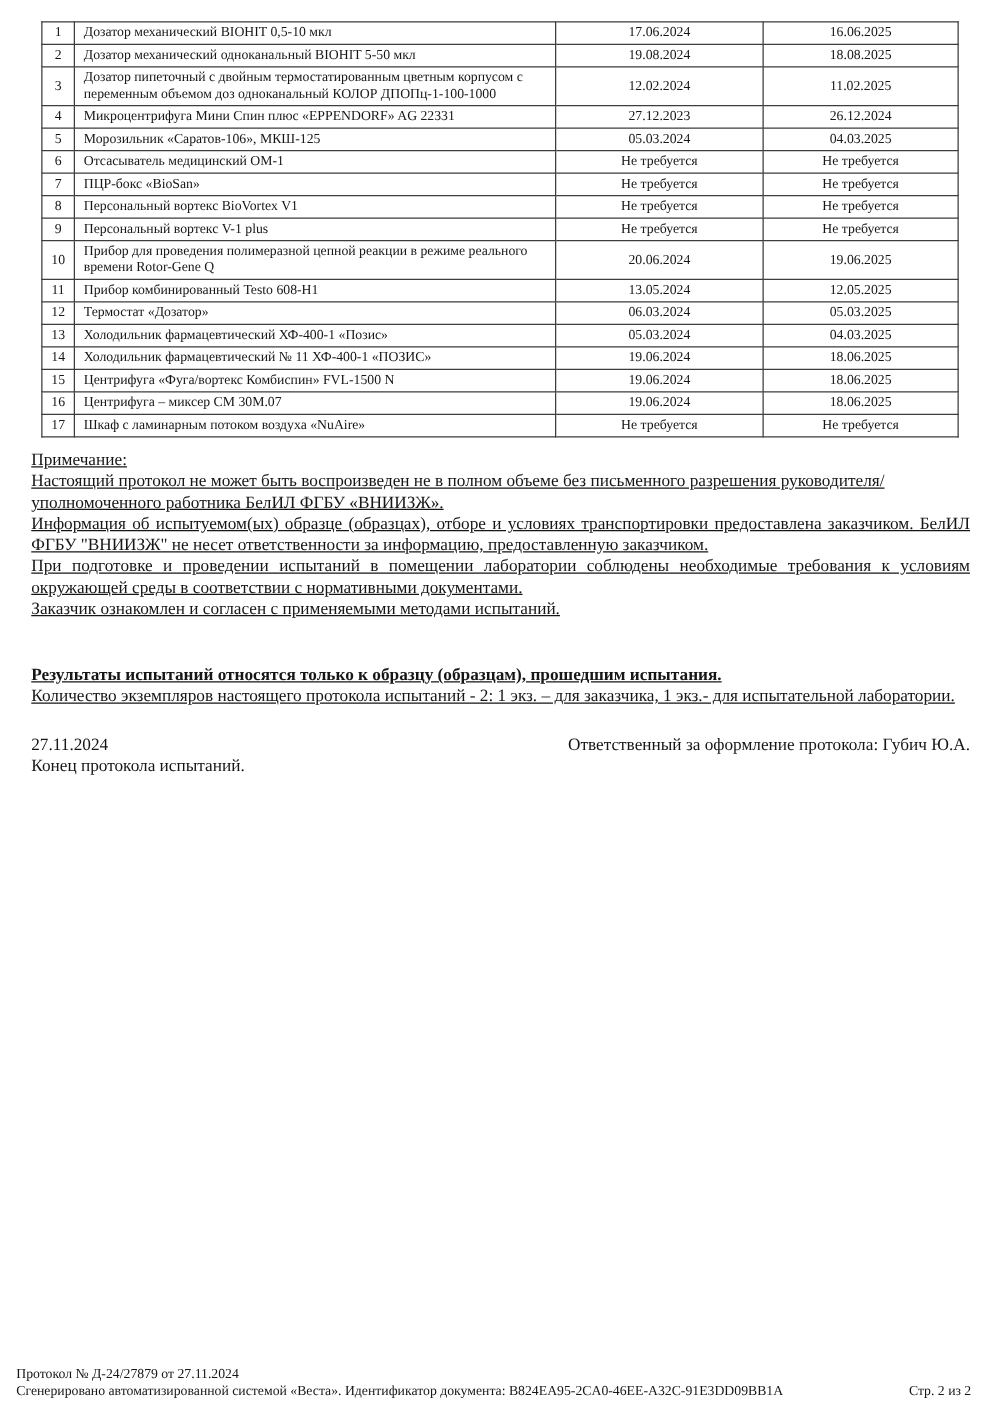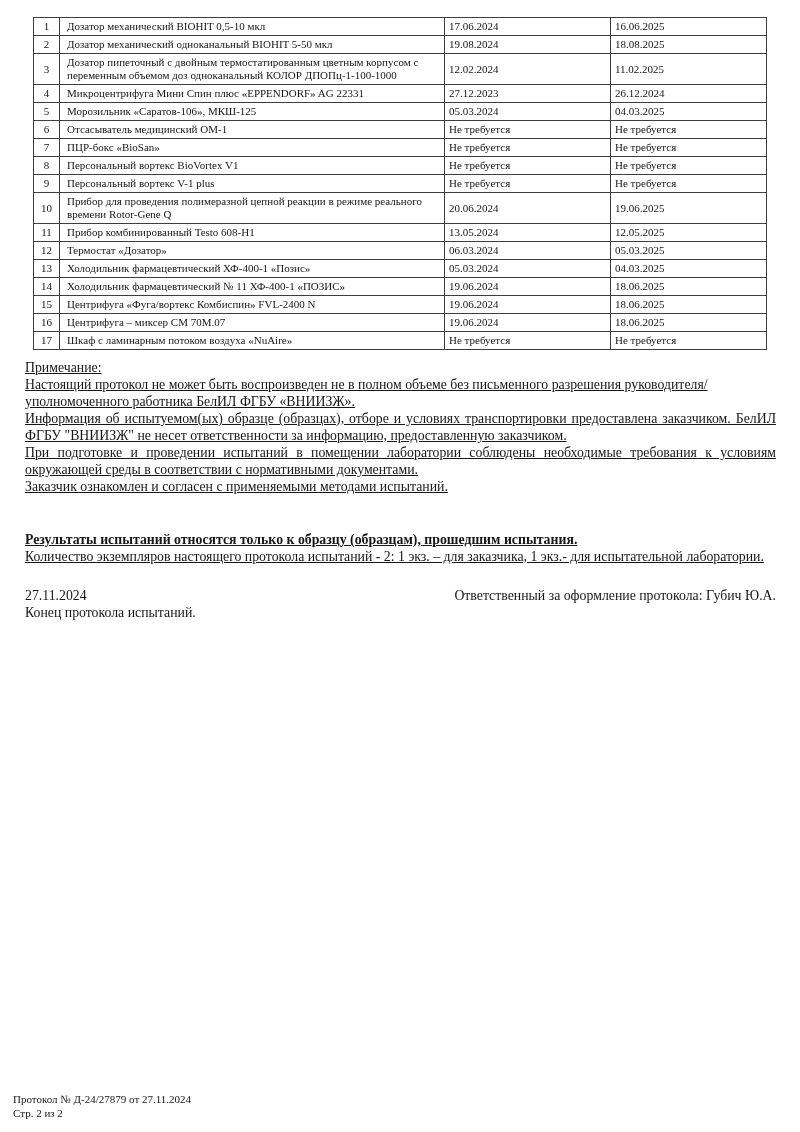--- a/index.html
+++ b/index.html
@@ -16,21 +16,21 @@
     border-collapse:collapse; table-layout:fixed;
     margin:17px 0 0 33px; width:733px;
   }
   .equip td {
     border:1px solid #3d3d3d;
     font-size:11px; line-height:13px;
     padding:2px 4px; vertical-align:middle;
   }
   .equip td.c-num  { text-align:center; padding:2px 1px; }
   .equip td.c-name { text-align:left; padding-left:7px; padding-right:10px; }
-  .equip td.c-date { }
+  .equip td.c-date { text-align:center; }
 
   
   .notes { margin:9px 24px 0 25px; font-size:13.8px; line-height:17px;text-decoration:underline; }
   .notes p { margin:0; }
   .notes p.justify { text-align:justify; }
   .notes p.bold { font-weight:bold;margin-top:36px; }
   .notes-heading { font-size:13.8px; line-height:17px; font-weight:normal; }
 
   
   .sign-row {
@@ -151,28 +151,28 @@
 
         <tr>
           <td class="c-num">14</td>
           <td class="c-name">Холодильник фармацевтический № 11 ХФ-400-1 «ПОЗИС»</td>
           <td class="c-date">19.06.2024</td>
           <td class="c-date">18.06.2025</td>
         </tr>
 
         <tr>
           <td class="c-num">15</td>
-          <td class="c-name">Центрифуга «Фуга/вортекс Комбиспин» FVL-2400 N</td>
+          <td class="c-name">Центрифуга «Фуга/вортекс Комбиспин» FVL-1500 N</td>
           <td class="c-date">19.06.2024</td>
           <td class="c-date">18.06.2025</td>
         </tr>
 
         <tr>
           <td class="c-num">16</td>
-          <td class="c-name">Центрифуга – миксер CM 70M.07</td>
+          <td class="c-name">Центрифуга – миксер CM 30M.07</td>
           <td class="c-date">19.06.2024</td>
           <td class="c-date">18.06.2025</td>
         </tr>
 
         <tr>
           <td class="c-num">17</td>
           <td class="c-name">Шкаф с ламинарным потоком воздуха «NuAire»</td>
           <td class="c-date">Не требуется</td>
           <td class="c-date">Не требуется</td>
         </tr>
@@ -199,17 +199,18 @@
 
   <div class="sign-row">
     <span>27.11.2024</span>
     <span>Ответственный за оформление протокола: Губич Ю.А.</span>
   </div>
   <p class="end-line">Конец протокола испытаний.</p>
 
   <div class="footer">
     <div>Протокол № Д-24/27879 от 27.11.2024</div>
     <div class="footer-line2">
+      <span>Сгенерировано автоматизированной системой «Веста». Идентификатор документа: B824EA95-2CA0-46EE-A32C-91E3DD09BB1A</span>
       <span>Стр. 2 из 2</span>
     </div>
   </div>
 
 </div>
 
 </body></html>

